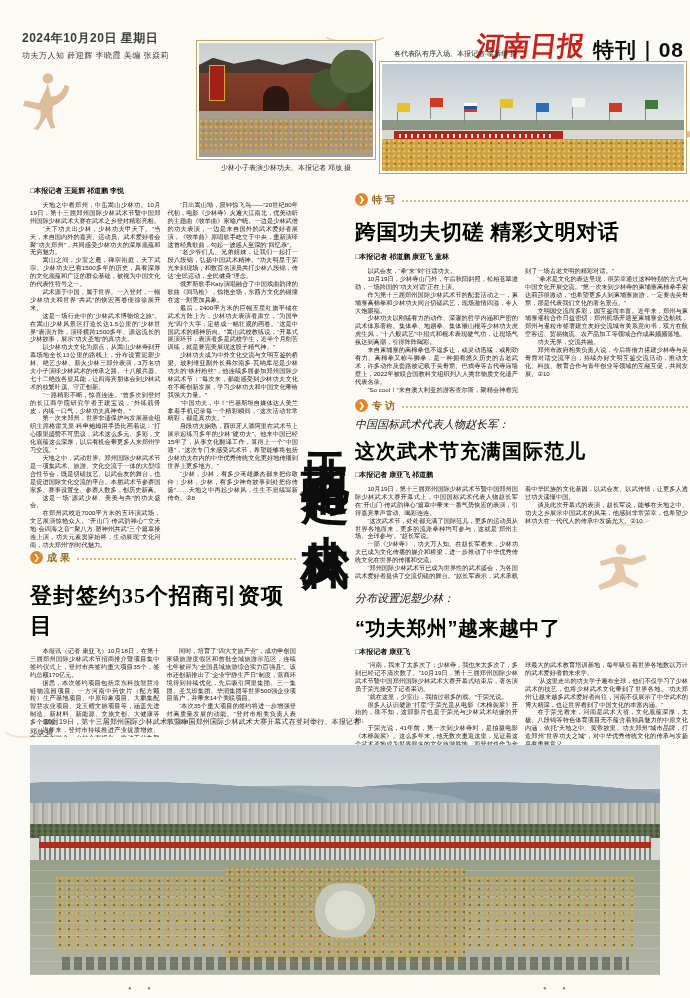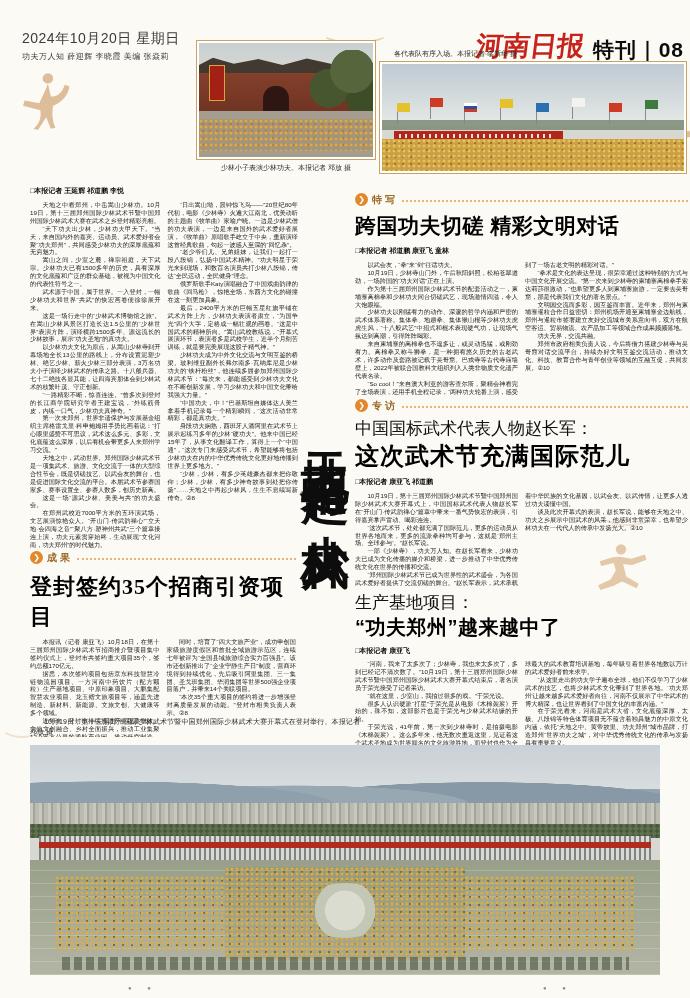--- a/index.html
+++ b/index.html
@@ -7,21 +7,21 @@
   body { font-family:"Liberation Sans","DejaVu Sans",sans-serif; background:#fff; }
   .page { position:relative; width:690px; height:998px; background:#fcfaf4; overflow:hidden; }
 
   
   .sil { position:absolute; fill:#d9b38c; opacity:.85; }
   .cloud { position:absolute; width:70px; height:26px; border:2px solid transparent;
            border-bottom:2px solid rgba(214,178,138,.55); border-radius:50%; }
 
   
   .hdr-left { position:absolute; left:22px; top:30px; color:#3b3b3b; }
-  .hdr-date { font-size:14px; font-weight:normal; letter-spacing:.5px; }
+  .hdr-date { font-size:12px; font-weight:bold; letter-spacing:.5px; }
   .hdr-editors { font-size:8px; margin-top:3px; letter-spacing:.5px; }
   .mast { position:absolute; top:28px; right:6px; display:flex; align-items:flex-end; gap:9px; }
   .mast-logo { color:#c5231b; font-size:27px; font-weight:bold; transform:skewX(-7deg);
                font-family:"Liberation Serif","DejaVu Serif",serif; }
   .mast-ed { font-size:21px; font-weight:900; color:#0c0c0c; letter-spacing:1px; }
 
   
   .photo-frame { position:absolute; border:1px solid #c8a263; background:#fff; padding:2px; }
   .ph { position:relative; width:100%; height:100%; overflow:hidden; background:#d8d8d2; }
   .ph > div { position:absolute; }
@@ -103,21 +103,21 @@
           font-size:6.2px; line-height:7.9px; color:#1b1b1b; overflow:hidden; }
   .cols p { margin:0; text-indent:2em; }
 
   .tagrow { display:flex; align-items:center; gap:4px; height:13px; }
   .tag-ic { width:13px; height:13px; border-radius:50%; background:#e2882b; color:#fff;
             font-size:8px; line-height:13px; text-align:center; font-weight:bold; flex:0 0 13px; }
   .tag-tx { font-size:10px; font-weight:bold; color:#9a6a25; letter-spacing:3px; }
   .leader { flex:1; height:1px; border-bottom:2px dotted #e8b276; margin-top:2px; }
 
   .sec { position:absolute; overflow:hidden; }
-  .kicker { font-size:17px; color:#111; font-family:"Liberation Serif","DejaVu Serif",serif; }
+  .kicker { font-size:11px; color:#111; font-family:"Liberation Serif","DejaVu Serif",serif;font-style:italic; }
   .h-sans { font-weight:900; color:#000; letter-spacing:.5px; font-family:"Liberation Sans","DejaVu Sans",sans-serif; }
   .h-serif{ font-weight:700; color:#000; font-family:"Liberation Serif","DejaVu Serif",serif; letter-spacing:1px; }
 
   .vhead { position:absolute; left:295px; top:197px; width:62px; height:532px;
            writing-mode:vertical-rl; text-orientation:upright; text-align:center;
            font-family:"Liberation Serif","DejaVu Serif",serif; font-size:48px; font-weight:900;
            letter-spacing:5px; color:#0d0d0d; }
 
   .bottom-cap { position:absolute; left:30px; top:717px; width:330px; font-size:7px;
                 line-height:10px; color:#2a2a2a; text-align:justify; text-indent:2em; }
@@ -213,21 +213,21 @@
   </div>
 
   <div class="vhead">天地之中再起　少林风</div>
 
   <div class="sec" style="left:355px;top:193px;width:333px;height:202px;">
     <div class="tagrow">
       <span class="tag-ic">❯</span>
       <span class="tag-tx">特写</span>
       <span class="leader"></span>
     </div>
-    <div class="h-sans" style="font-size:21px;margin-top:6px;">跨国功夫切磋 精彩文明对话</div>
+    <div class="h-sans" style="font-size:21px;margin-top:12px;">跨国功夫切磋 精彩文明对话</div>
     <div class="byline" style="margin-top:6px;">□本报记者 祁道鹏 康亚飞 童林</div>
     <div class="cols" style="height:138px;margin-top:5px;">
       <p>以武会友，“拳”来“剑”往话功夫。</p>
       <p>10月19日，少林寺山门外，午后秋阳斜照，松柏苍翠遒劲，一场跨国的“功夫对话”正在上演。</p>
       <p>作为第十三届郑州国际少林武术节的配套活动之一，柬埔寨高棉拳和少林功夫同台切磋武艺，现场激情四溢，令人大饱眼福。</p>
       <p>少林功夫以刚猛有力的动作、深邃的哲学内涵和严密的武术体系著称。集体拳、地趟拳、集体猴山棍等少林功夫虎虎生风，“十八般武艺”中招式和棍术表现硬气功，让现场气氛达到高潮，引得阵阵喝彩。</p>
       <p>来自柬埔寨的高棉拳也不遑多让，或灵动迅猛，或刚劲有力。高棉拳又称斗狮拳，是一种拥有悠久历史的古老武术，许多动作及套路被记载于吴哥窟、巴戎寺等古代寺庙墙壁上，2022年被联合国教科文组织列入人类非物质文化遗产代表名录。</p>
       <p>“So cool！”来自澳大利亚的游客查尔斯，聚精会神看完了全场表演，还用手机全程记录，“两种功夫轮番上演，感受到了一场古老文明的精彩对话。”</p>
       <p>“拳术是文化的表达呈现，很荣幸通过这种特别的方式与中国文化开展交流。”第一次来到少林寺的柬埔寨高棉拳手索达莉莎很激动，“也希望更多人到柬埔寨旅游，一定要去吴哥窟，那是代表我们文化的著名景点。”</p>
       <p>文明因交流而多彩，因互鉴而丰富。近年来，郑州与柬埔寨暹粒合作日益密切：郑州机场开通至柬埔寨金边航线，郑州与暹粒市签署建立友好交流城市关系意向书，双方在航空客运、贸易物流、农产品加工等领域合作成果频频落地。</p>
@@ -236,53 +236,53 @@
     </div>
   </div>
 
   <div class="sec" style="left:355px;top:399px;width:333px;height:190px;">
     <div class="tagrow">
       <span class="tag-ic">❯</span>
       <span class="tag-tx">专访</span>
       <span class="leader"></span>
     </div>
     <div class="kicker" style="margin-top:5px;">中国国标武术代表人物赵长军：</div>
-    <div class="h-serif" style="font-size:24px;margin-top:0;">这次武术节充满国际范儿</div>
+    <div class="h-serif" style="font-size:20px;margin-top:6px;">这次武术节充满国际范儿</div>
     <div class="byline" style="margin-top:5px;">□本报记者 康亚飞 祁道鹏</div>
     <div class="cols" style="height:98px;margin-top:5px;">
       <p>10月19日，第十三届郑州国际少林武术节暨中国郑州国际少林武术大赛开幕式上，中国国标武术代表人物赵长军在“开山门·传武韵禅心”篇章中带来一番气势恢宏的表演，引得嘉宾掌声雷动、喝彩连连。</p>
       <p>“这次武术节，处处都充满了国际范儿，更多的运动员从世界各地而来，更多的流派拳种均可参与，这就是‘郑州主场、全球参与’。”赵长军说。</p>
       <p>一部《少林寺》，功夫万人知。在赵长军看来，少林功夫已成为文化传播的媒介和桥梁，进一步推动了中华优秀传统文化在世界的传播和交流。</p>
       <p>“郑州国际少林武术节已成为世界性的武术盛会，为各国武术爱好者提供了交流切磋的舞台。”赵长军表示，武术承载着中华民族的文化基因，以武会友、以武传情，让更多人透过功夫读懂中国。</p>
       <p>谈及此次开幕式的表演，赵长军说，能够在天地之中、功夫之乡展示中国武术的风采，他感到非常荣幸，也希望少林功夫在一代代人的传承中发扬光大。②10</p>
     </div>
   </div>
 
   <div class="sec" style="left:355px;top:591px;width:333px;height:154px;">
-    <div class="kicker">生产基地项目：</div>
-    <div class="h-sans" style="font-size:20px;margin-top:0;">“功夫郑州”越来越中了</div>
+    <div class="kicker">分布设置泥塑少林：</div>
+    <div class="h-sans" style="font-size:20px;margin-top:9px;">“功夫郑州”越来越中了</div>
     <div class="byline" style="margin-top:5px;">□本报记者 康亚飞</div>
     <div class="cols" style="height:96px;margin-top:4px;">
       <p>“河南，我来了太多次了；少林寺，我也来太多次了，多到已经记不清次数了。”10月19日，第十三届郑州国际少林武术节暨中国郑州国际少林武术大赛开幕式结束后，著名演员于荣光接受了记者采访。</p>
       <p>“就在这里，少室山，我拍过很多的戏。”于荣光说。</p>
       <p>很多人认识硬派“打星”于荣光是从电影《木棉袈裟》开始的，殊不知，这部影片也是于荣光与少林武术结缘的开始。</p>
       <p>于荣光说，41年前，第一次到少林寺时，是拍摄电影《木棉袈裟》。这么多年来，他无数次重返这里，见证着这个武术圣地成为世界闻名的文化旅游胜地，而登封也作为全球最大的武术教育培训基地，每年吸引着世界各地数以万计的武术爱好者前来求学。</p>
       <p>“从这里走出的功夫学子遍布全球，他们不仅学习了少林武术的技艺，也将少林武术文化带到了世界各地。‘功夫郑州’让越来越多武术爱好者向往，河南不仅展示了中华武术的博大精深，也让世界看到了中国文化的丰富内涵。”</p>
       <p>在于荣光看来，河南是武术大省，文化底蕴深厚，太极、八段锦等特色体育项目无不蕴含着独具魅力的中原文化内涵，依托“天地之中、黄帝故里、功夫郑州”城市品牌，打造郑州“世界功夫之城”，对中华优秀传统文化的传承与发扬具有重要意义。</p>
 
     </div>
   </div>
 
   <div class="sec" style="left:30px;top:551px;width:266px;height:186px;">
     <div class="tagrow">
       <span class="tag-ic">❯</span>
       <span class="tag-tx">成果</span>
       <span class="leader"></span>
     </div>
-    <div class="h-serif" style="font-size:22px;margin-top:8px;">登封签约35个招商引资项目</div>
+    <div class="h-serif" style="font-size:22px;margin-top:17px;">登封签约35个招商引资项目</div>
     <div class="cols" style="height:134px;margin-top:6px;">
       <p>本报讯（记者 康亚飞）10月18日，在第十三届郑州国际少林武术节招商推介暨项目集中签约仪式上，登封市共签约重大项目35个，签约总额170亿元。</p>
       <p>据悉，本次签约项目包括京东科技智慧冷链物流园项目、一方河南中药饮片（配方颗粒）生产基地项目、中原印象项目、大鹏集配智慧农业项目、龙玉赠文旅项目等，涵盖先进制造、新材料、新能源、文旅文创、大健康等多个领域。</p>
       <p>近年来，登封市持续推进产业提质增效、文旅文创融合、乡村全面振兴，推动工业集聚12.9平方公里的通航产业园，推动低空制造、低空消费、低空服务等全产业链融合发展，谋划建设的19个小微企业园（乡村振兴创业园），能够承接相关产业项目入驻。</p>
       <p>同时，培育了“四大文旅产业”，成功申创国家级旅游度假区和首批全域旅游示范区，连续七年被评为“全国县域旅游综合实力百强县”。该市还创新推出了“企业宁静生产日”制度，营商环境得到持续优化，先后吸引阿里集团、三一集团、圣戈班集团、华润集团等世界500强企业项目落户，并带来14个关联项目。</p>
       <p>“本次35个重大项目的签约将进一步增强登封高质量发展的动能。”登封市相关负责人表示。②8</p>
     </div>
   </div>
 
   <div class="bottom-cap">10月19日，第十三届郑州国际少林武术节暨中国郑州国际少林武术大赛开幕式在登封举行。本报记者 邓放 摄</div>

